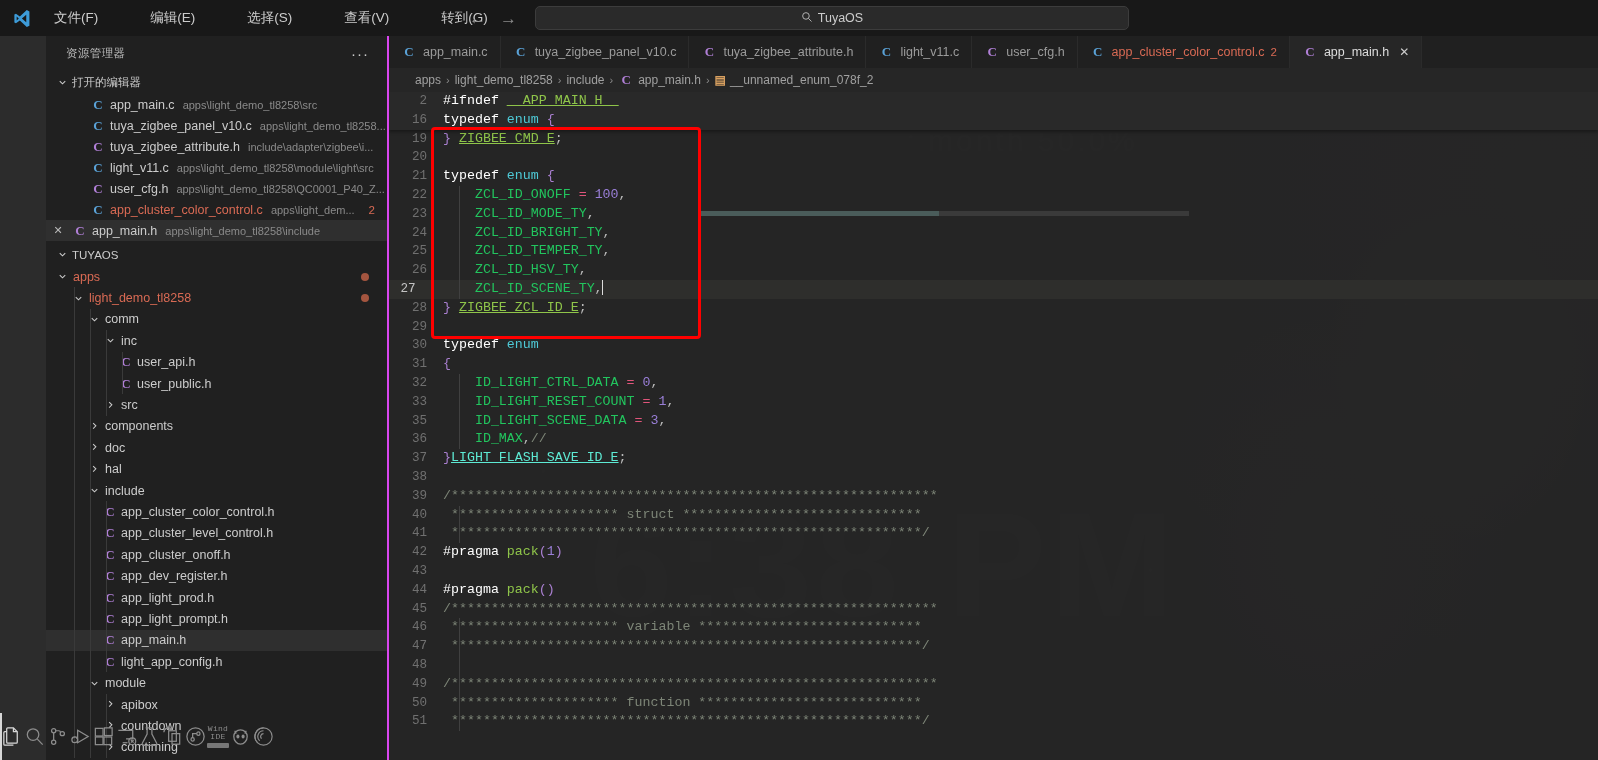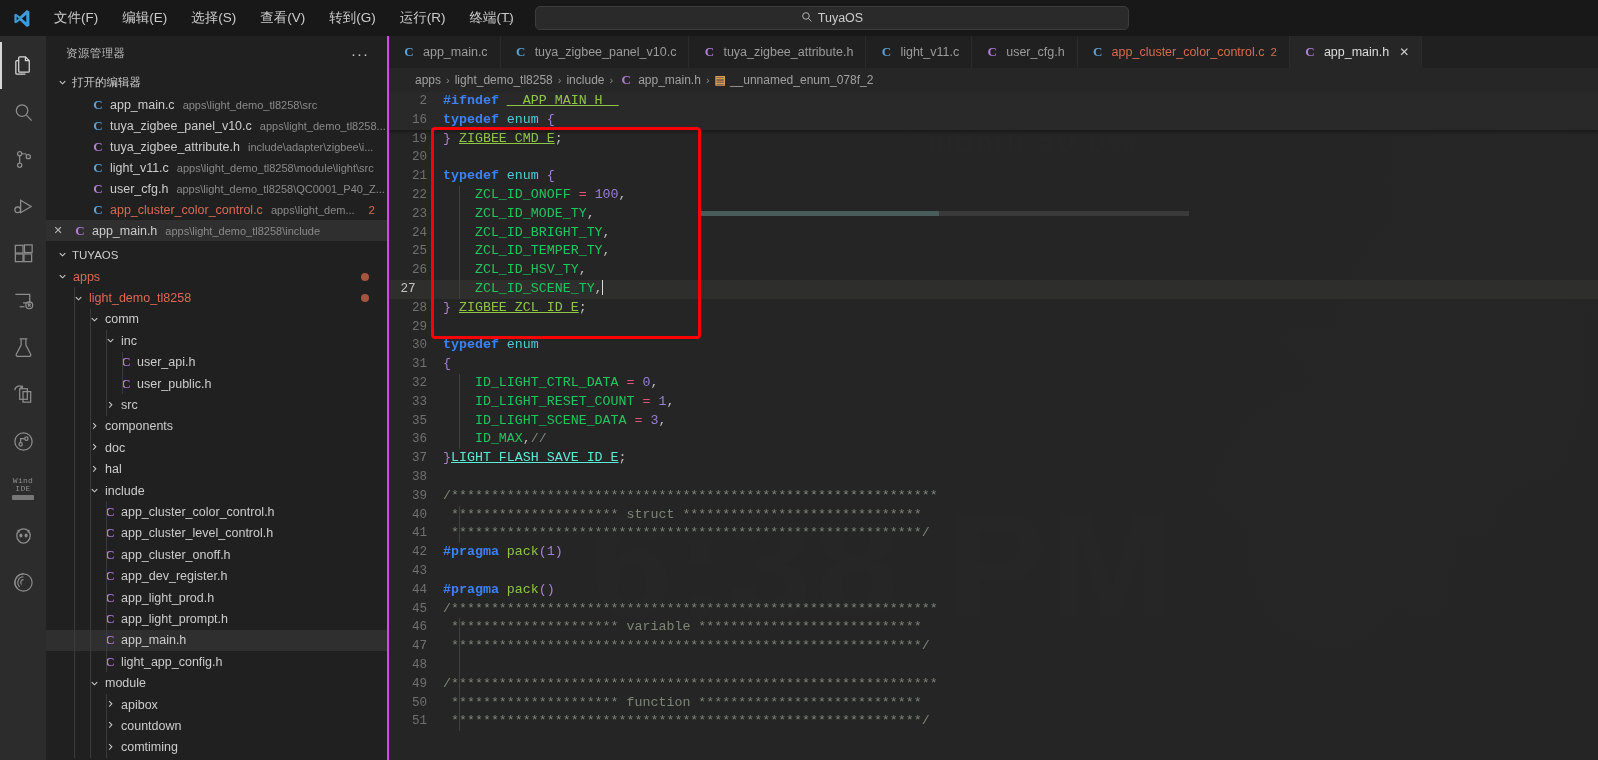--- a/index.html
+++ b/index.html
@@ -22,21 +22,21 @@
     height: 36px; min-height: 36px;
     background: #181818;
     display: flex; align-items: center;
     position: relative; z-index: 40;
   }
   .tb-logo {
     width: 42px; height: 36px;
     display: flex; align-items: center; justify-content: center;
   }
   .tb-logo svg { width: 19px; height: 19px; }
-  .menu { display: flex; align-items: center; height: 36px; }
+  .menu { display: flex; align-items: center; height: 36px; gap: 28px; }
   .menu-item {
     font-size: 13.5px; color: #cccccc;
     padding: 4px 10px; margin: 0 2px;
     border-radius: 4px; cursor: default;
     white-space: nowrap;
   }
   .tb-center {
     position: absolute; left: 0; right: 0;
     display: flex; align-items: center; justify-content: center;
     height: 36px; pointer-events: none;
@@ -59,21 +59,21 @@
   }
   .qsearch svg { width: 12px; height: 12px; opacity: .85; }
 
   
   .bodyrow { flex: 1; display: flex; min-height: 0; position: relative; }
 
   
   .activitybar {
     width: 46px; min-width: 46px;
     background: #2c2c2c;
-    display: flex; flex-direction: column; align-items: flex-end;
+    display: flex; flex-direction: row; align-items: flex-end;
     padding-top: 6px;
     position: relative; z-index: 30;
   }
   .act {
     width: 46px; height: 47px;
     display: flex; align-items: center; justify-content: center;
     position: relative; color: #8d8d8d;
   }
   .act.active { color: #d7d7d7; }
   .act.active::before {
@@ -220,21 +220,21 @@
     padding-right: 16px; color: #707070; font-size: 12.6px;
   }
   .ln.act { color: #c2c2c2; }
   .code { white-space: pre; }
   .ind-guide {
     position: absolute; left: 70px; top: 0; bottom: 0;
     width: 1px; background: #404040;
   }
 
   
-  .t-kw    { color: #3b82f6; font-weight: bold; }          
+  .t-kw    { color: #ffffff; }          
   .t-type  { color: #4ec9d6; } 
   .t-brace { color: #a97fd0; }
   .t-id    { color: #22c55e; }
   .t-op    { color: #e0557b; }
   .t-num   { color: #9a7fd8; }
   .t-greenu{ color: #8fc54a; text-decoration: underline; }
   .t-def   { color: #5eead4; text-decoration: underline; }
   .t-cmt   { color: #7d8577; }
   .t-macro { color: #8fc54a; }
   .t-punct { color: #bbbbbb; }

